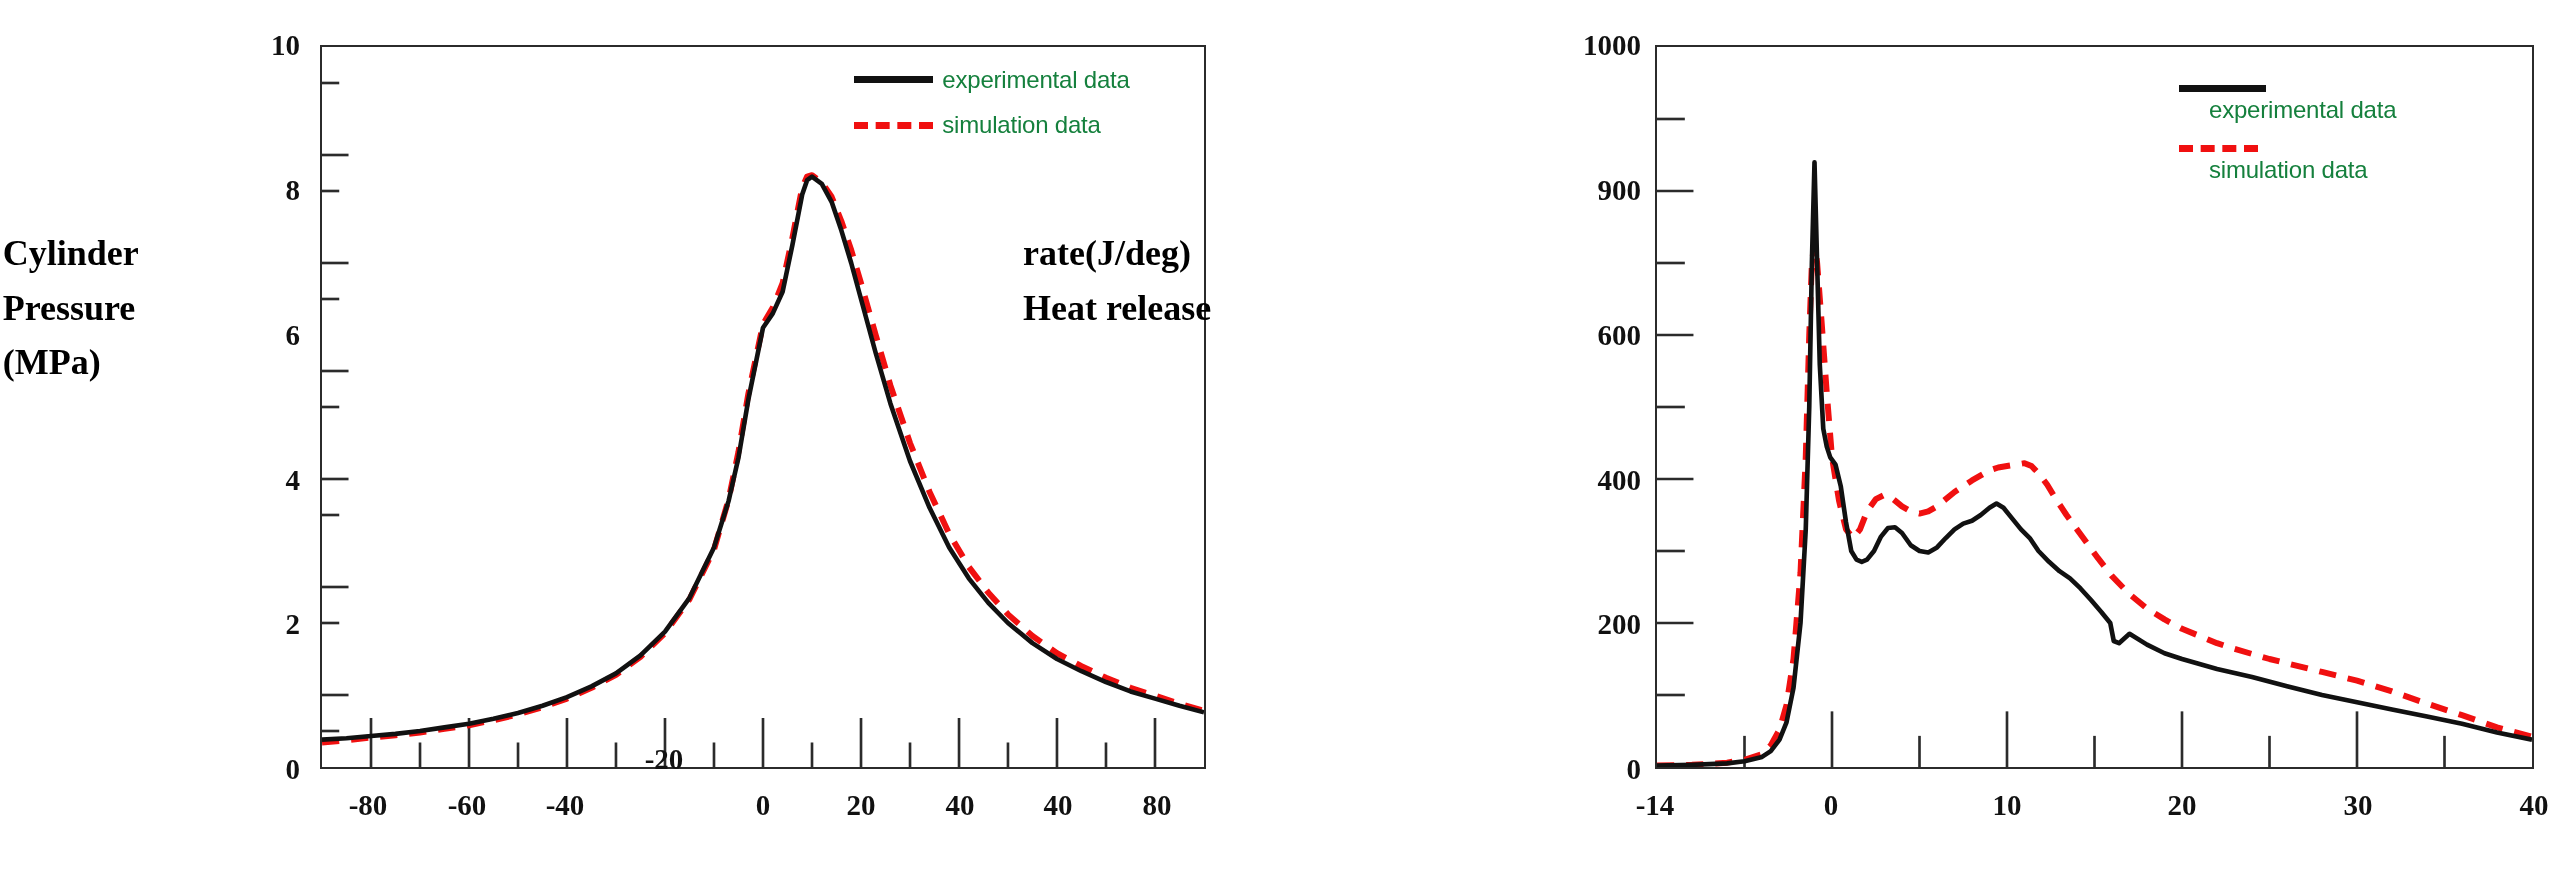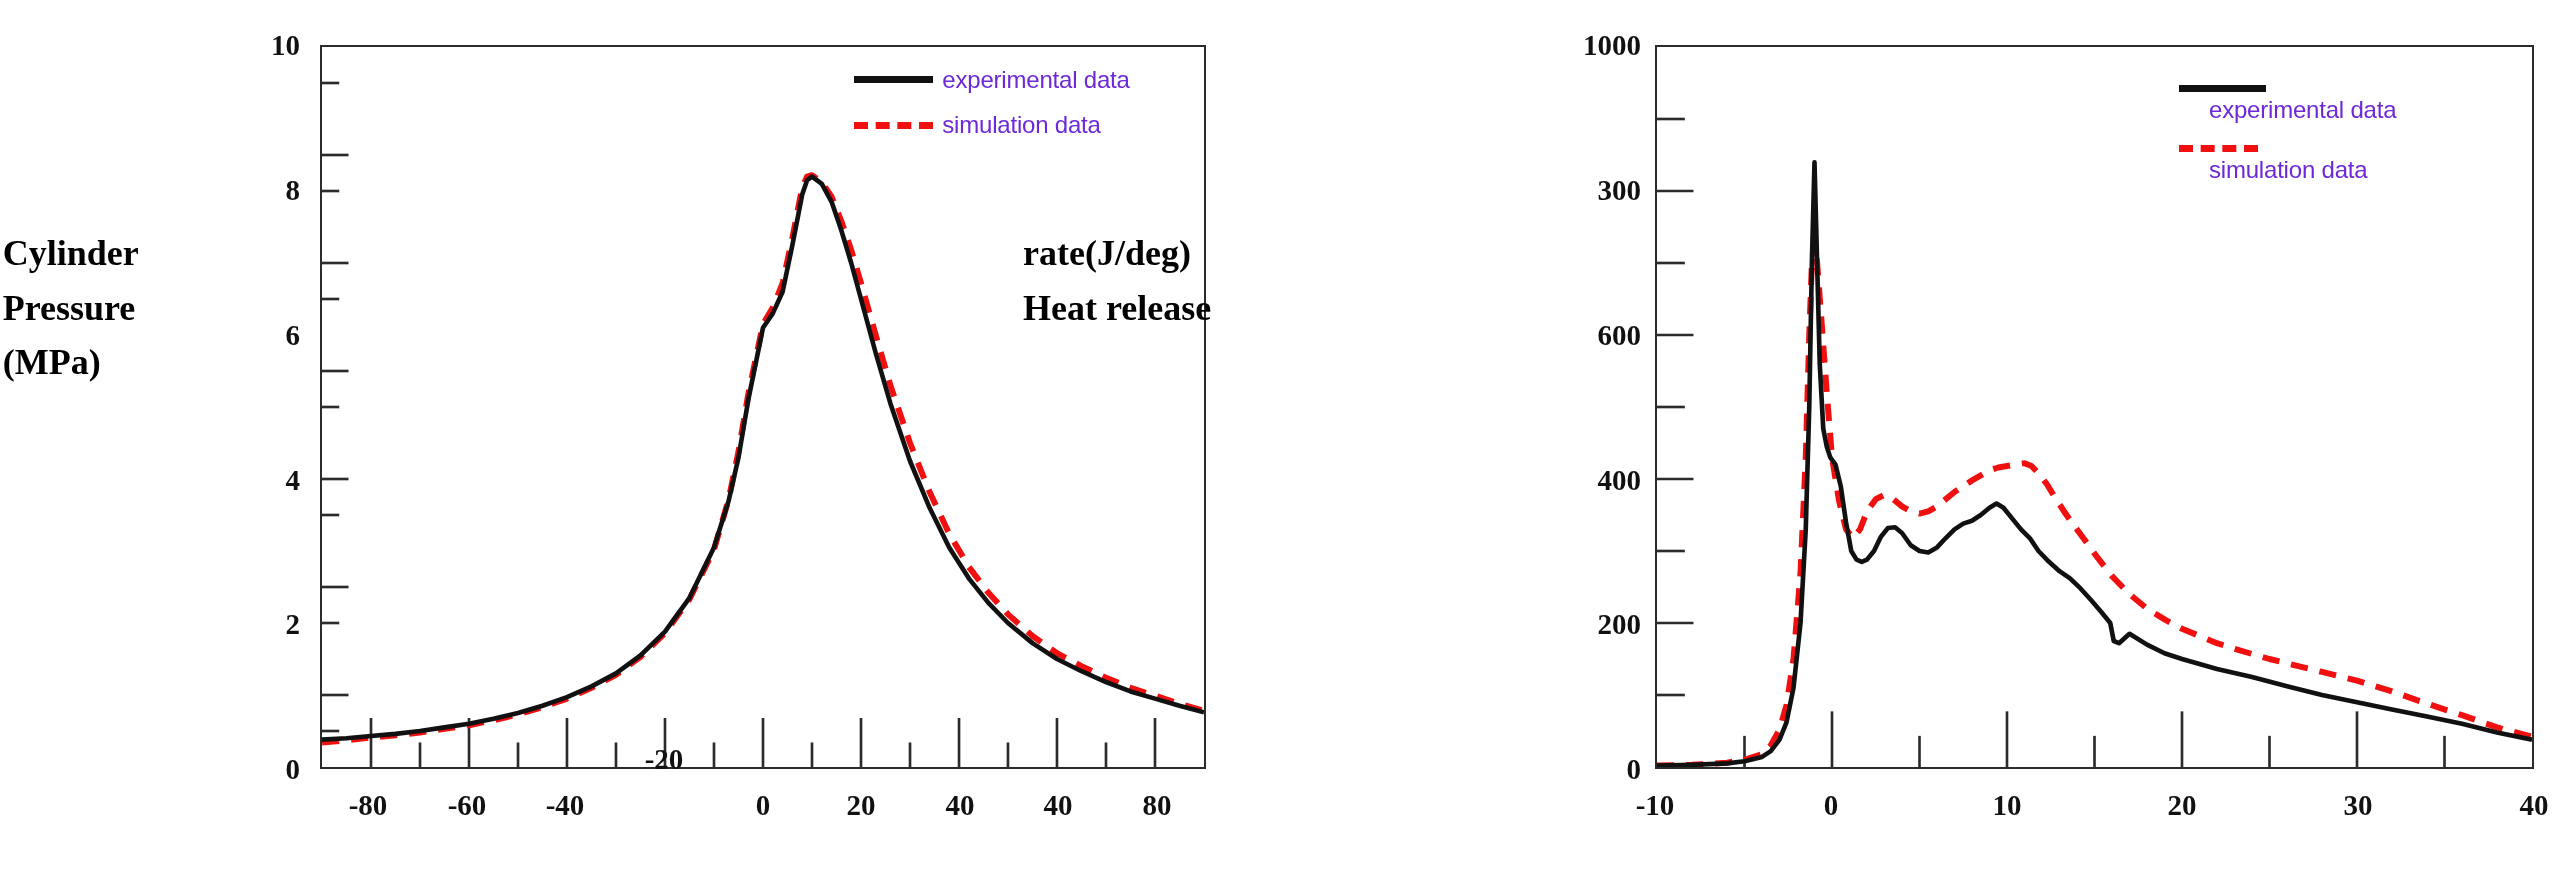--- a/index.html
+++ b/index.html
@@ -86,21 +86,21 @@
   }
   .legend-swatch {
     width: 79px;
     height: 0;
     margin-right: 9.3px;
     flex: 0 0 auto;
   }
   .legend-label {
     font-family: "Liberation Sans", "DejaVu Sans", sans-serif;
     font-size: 24px;
-    color: #6d28d9;
+    color: #15803d;
     white-space: nowrap;
     letter-spacing: -0.2px;
   }
   
   .legend-stack .legend-item {
     display: block;
     margin-bottom: 4px;
   }
   .legend-stack .legend-swatch-wrap {
     height: 16px;
@@ -206,21 +206,21 @@
 
     <div class="axis-title" style="left:-265px; top:226px;">
       <span class="tline">rate(J/deg)</span>
       <span class="tline">Heat release</span>
     </div>
 
     <div class="ytick-label" style="left:183px; top:769px; width:170px;">0</div>
     <div class="ytick-label" style="left:183px; top:624px;  width:170px;">200</div>
     <div class="ytick-label" style="left:183px; top:480px;  width:170px;">400</div>
     <div class="ytick-label" style="left:183px; top:335px;  width:170px;">600</div>
-    <div class="ytick-label" style="left:183px; top:190px;  width:170px;">300</div>
+    <div class="ytick-label" style="left:183px; top:190px;  width:170px;">900</div>
     <div class="ytick-label" style="left:183px; top:45px;   width:170px;">1000</div>
 
     <div class="plot-frame" style="left:367px; top:45px; width:879px; height:724px;">
       <svg class="plot-svg" viewBox="0 0 1320 1087" preserveAspectRatio="none">
         <g stroke="#2b2b2b" stroke-width="4">
           <line x1="0" y1="108.7" x2="42" y2="108.7"></line>
           <line x1="0" y1="217.4" x2="55" y2="217.4"></line>
           <line x1="0" y1="326.1" x2="42" y2="326.1"></line>
           <line x1="0" y1="434.8" x2="55" y2="434.8"></line>
           <line x1="0" y1="543.5" x2="42" y2="543.5"></line>
@@ -238,21 +238,21 @@
           <line x1="792" y1="1087" x2="792" y2="1003"></line>
           <line x1="924" y1="1087" x2="924" y2="1040"></line>
           <line x1="1056" y1="1087" x2="1056" y2="1003"></line>
           <line x1="1188" y1="1087" x2="1188" y2="1040"></line>
         </g>
         <path id="right-sim-path" fill="none" stroke="#f01010" stroke-width="9" stroke-dasharray="26 18" stroke-linecap="butt" stroke-linejoin="round" d="M0.00 1084.83 L52.80 1083.74 L105.60 1080.48 L132.00 1076.13 L158.40 1067.43 L171.60 1054.39 L184.80 1030.48 L195.36 993.52 L205.92 923.95 L216.48 793.51 L224.40 619.59 L229.68 434.80 L233.64 326.10 L237.60 295.66 L241.56 326.10 L248.16 413.06 L256.08 521.76 L264.00 619.59 L274.56 684.81 L285.12 728.29 L295.68 741.33 L306.24 728.29 L316.80 701.12 L330.00 682.64 L343.20 676.11 L356.40 682.64 L369.60 693.51 L382.80 701.12 L396.00 704.38 L409.20 701.12 L422.40 693.51 L435.60 682.64 L448.80 671.77 L462.00 663.07 L475.20 654.37 L488.40 646.76 L501.60 639.16 L514.80 634.81 L528.00 632.63 L541.20 630.46 L554.40 628.29 L564.96 632.63 L575.52 643.50 L588.72 660.90 L601.92 682.64 L617.76 706.55 L633.60 728.29 L649.44 750.03 L665.28 771.77 L686.40 798.94 L712.80 826.12 L739.20 847.86 L765.60 864.16 L792.00 878.30 L818.40 889.17 L844.80 900.04 L871.20 908.73 L897.60 916.34 L924.00 923.95 L950.40 930.47 L976.80 936.99 L1003.20 943.52 L1056.00 956.56 L1108.80 972.87 L1161.60 991.34 L1214.40 1008.74 L1267.20 1027.21 L1320.00 1041.35"></path>
         <path id="right-exp-path" fill="none" stroke="#111111" stroke-width="7" stroke-linejoin="round" d="M0.00 1084.83 L52.80 1083.74 L105.60 1081.57 L132.00 1078.30 L158.40 1071.78 L171.60 1063.09 L184.80 1045.69 L195.36 1019.61 L205.92 967.43 L216.48 869.60 L224.40 728.29 L229.68 543.50 L233.64 326.10 L237.60 173.92 L241.56 326.10 L245.52 478.28 L250.80 576.11 L256.08 603.28 L261.36 619.59 L269.28 630.46 L277.20 663.07 L285.12 717.42 L293.04 760.90 L300.96 773.94 L308.88 777.21 L316.80 773.94 L327.36 760.90 L337.92 739.16 L348.48 726.12 L359.04 725.03 L369.60 733.72 L382.80 752.20 L396.00 760.90 L409.20 763.07 L422.40 755.47 L435.60 741.33 L448.80 728.29 L462.00 719.59 L475.20 715.25 L488.40 706.55 L501.60 695.68 L512.16 689.16 L522.72 695.68 L535.92 711.99 L549.12 728.29 L562.32 741.33 L575.52 760.90 L591.36 777.21 L607.20 791.34 L623.04 802.21 L638.88 817.42 L654.72 834.82 L670.56 853.30 L683.76 869.60 L689.04 896.77 L696.96 900.04 L712.80 885.90 L739.20 902.21 L765.60 915.25 L792.00 923.95 L844.80 939.17 L897.60 951.13 L950.40 965.26 L1003.20 978.30 L1056.00 989.17 L1108.80 1000.04 L1161.60 1010.91 L1214.40 1021.78 L1267.20 1034.82 L1320.00 1045.69"></path>
       </svg>
     </div>
 
-    <div class="xtick-label" style="left:367px;  top:789px;">-10</div>
+    <div class="xtick-label" style="left:367px;  top:789px;">-14</div>
     <div class="xtick-label" style="left:543px;  top:789px;">0</div>
     <div class="xtick-label" style="left:719px; top:789px;">10</div>
     <div class="xtick-label" style="left:894px; top:789px;">20</div>
     <div class="xtick-label" style="left:1070px; top:789px;">30</div>
     <div class="xtick-label" style="left:1246px; top:789px;">40</div>
 
     <div class="legend legend-stack" style="left:886px; top:80px;">
       <div class="legend-item">
         <div class="legend-swatch-wrap">
           <span class="legend-swatch sw-solid" style="width:87px;"></span>

